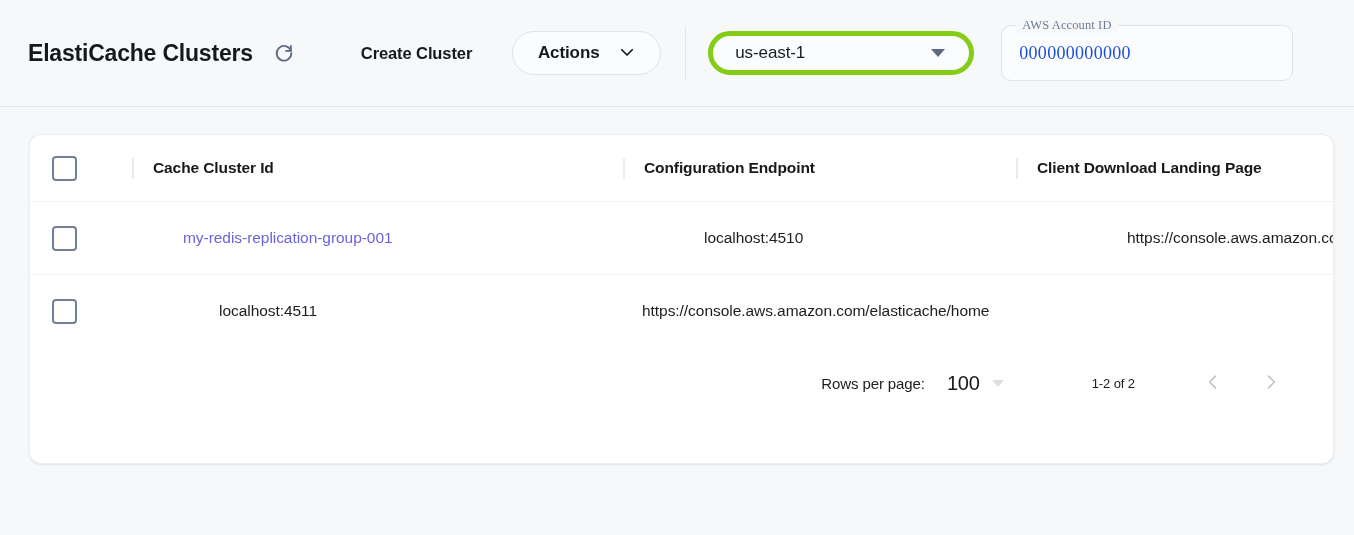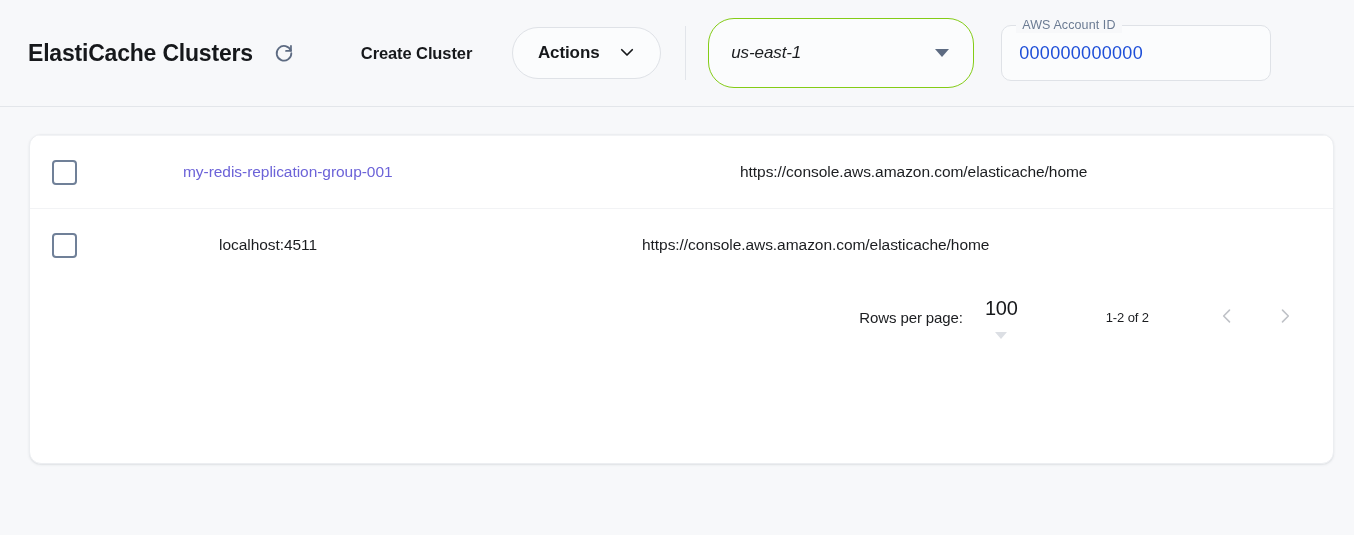--- a/index.html
+++ b/index.html
@@ -60,21 +60,21 @@
     font-weight: bold;
     color: #16181b;
     cursor: pointer;
     padding: 8px 6px;
     white-space: nowrap;
     letter-spacing: -0.1px;
   }
 
   .actions-btn {
     margin-left: 34px;
-    height: 52px;
+    height: 44px;
     min-width: 149px;
     padding: 0 20px;
     border: 1px solid #dfe2e7;
     border-radius: 26px;
     background: #fbfcfd;
     display: flex;
     align-items: center;
     justify-content: center;
     gap: 18px;
     cursor: pointer;
@@ -90,30 +90,29 @@
   .vdivider {
     width: 1px;
     height: 54px;
     background: #e2e5ea;
     margin-left: 24px;
   }
 
   .region-select {
     margin-left: 22px;
     width: 266px;
-    height: 70px;
-    border: 1px solid #84cc16;
+    height: 44px;
+    border: 5px solid #84cc16;
     border-radius: 26px;
     background: #fbfcfd;
     display: flex;
     align-items: center;
     padding: 0 22px;
     cursor: pointer;
     position: relative;
-    font-style: italic;
   }
   .region-select .value {
     font-size: 17px;
     color: #1b1d20;
     letter-spacing: -0.1px;
   }
   .region-select .caret {
     position: absolute;
     right: 24px;
     top: 50%;
@@ -121,22 +120,23 @@
     width: 0; height: 0;
     border-left: 7px solid transparent;
     border-right: 7px solid transparent;
     border-top: 8px solid #5d6b82;
   }
 
   
   .account-field {
     position: relative;
     margin-left: 27px;
-    width: 270px;
+    width: 292px;
     height: 56px;
+    font-family: Liberation Serif, serif;
   }
   .account-field .outline {
     position: absolute;
     inset: 0;
     border: 1px solid #dfe2e7;
     border-radius: 10px;
     background: #fbfcfd;
     pointer-events: none;
   }
   .account-field .legend {
@@ -252,35 +252,34 @@
     white-space: nowrap;
     overflow: hidden;
   }
 
   
   .pager {
     height: 73px;
     display: flex;
     align-items: center;
     justify-content: flex-end;
-    padding-right: 26px;
+    padding-right: 40px;
     gap: 0;
   }
   .pager .rpp-label {
     font-size: 15px;
     color: #1b1d20;
     letter-spacing: -0.1px;
   }
   .rpp-select {
     display: flex;
     align-items: center;
     gap: 12px;
     margin-left: 22px;
     cursor: pointer;
-    flex-direction: column;
   }
   .rpp-select .rpp-value {
     font-size: 20px;
     color: #16181b;
     letter-spacing: -0.2px;
   }
   .rpp-select .rpp-caret {
     width: 0; height: 0;
     border-left: 6px solid transparent;
     border-right: 6px solid transparent;
@@ -343,30 +342,42 @@
     <span class="outline"></span>
     <span class="legend">AWS Account ID</span>
     <input type="text" value="000000000000" style="">
   </div>
 </div>
 
 <div class="content">
   <div class="card">
     <div class="tbl">
 
+      <div class="trow head">
+        <div class="cb-cell">
+          <div class="checkbox"></div>
+        </div>
+        <div class="col-sep"></div>
+        <div class="c1 th">Cache Cluster Id</div>
+        <div class="col-sep"></div>
+        <div class="c2 th">Configuration Endpoint</div>
+        <div class="col-sep"></div>
+        <div class="c3 th">Client Download Landing Page</div>
+      </div>
 
       <div class="trow body">
         <div class="cb-cell">
           <div class="checkbox"></div>
         </div>
         <div class="col-sep ghost"></div>
         <div class="c1">
           <a class="cell-link">my-redis-replication-group-001</a>
         </div>
         <div class="col-sep ghost"></div>
+        <div class="c2 td">localhost:4510</div>
         <div class="col-sep ghost"></div>
         <div class="c3 td url-cell">https://console.aws.amazon.com/elasticache/home</div>
       </div>
 
       <div class="trow body">
         <div class="cb-cell">
           <div class="checkbox"></div>
         </div>
         <div class="col-sep ghost"></div>
         <div class="col-sep ghost"></div>

